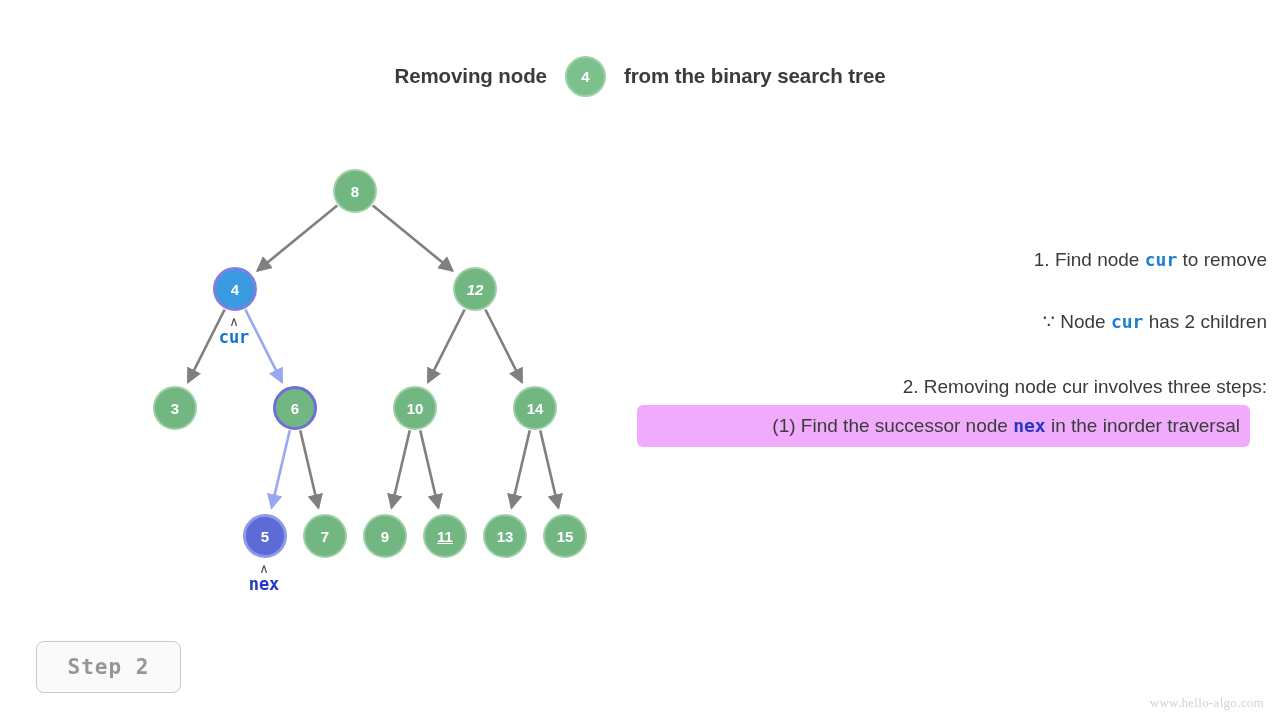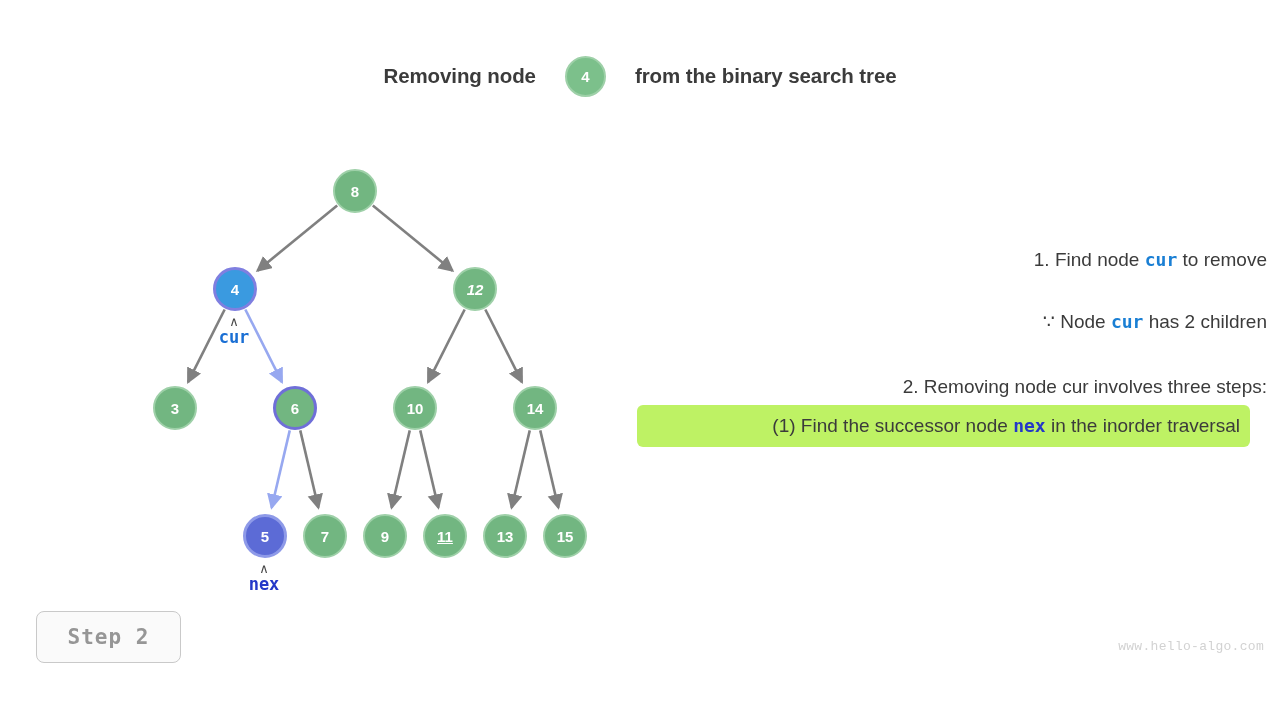--- a/index.html
+++ b/index.html
@@ -19,21 +19,21 @@
   
   #title-bar {
     position: absolute;
     left: 0;
     top: 56px;
     width: 1280px;
     height: 40px;
     display: flex;
     align-items: center;
     justify-content: center;
-    gap: 16px;
+    gap: 5px;
   }
   .title-text {
     font-size: 20.5px;
     font-weight: bold;
     color: #3b3b3b;
     letter-spacing: -0.1px;
     white-space: pre;
   }
   .title-node {
     width: 41px;
@@ -122,57 +122,57 @@
   .exp-gap { height: 34px; }
   .exp-gap2 { height: 37px; }
   .kw {
     font-family: "DejaVu Sans Mono", monospace;
     font-weight: bold;
     color: #1a7fd4;
     font-size: 18px;
   }
   .kw.nex { color: #2438c8; }
   .exp-line.highlight {
-    background: #bef264;
+    background: #f0abfc;
     border-radius: 6px;
     padding-top: 7px;
     padding-bottom: 7px;
     padding-right: 10px;
     margin-top: 4px;
     width: 613px;
     box-sizing: border-box;
   }
 
   
   #step-badge {
     position: absolute;
     left: 36px;
-    top: 611px;
+    top: 641px;
     width: 145px;
     height: 52px;
     border: 1.5px solid #c9c9c9;
     border-radius: 8px;
     background: #fafafa;
     display: flex;
     align-items: center;
     justify-content: center;
     font-family: "DejaVu Sans Mono", monospace;
     font-size: 21px;
     font-weight: bold;
     color: #969696;
     letter-spacing: 1px;
     box-sizing: border-box;
   }
 
   
   #watermark {
     position: absolute;
     right: 16px;
-    top: 639px;
-    font-family: Liberation Mono, monospace;
+    top: 695px;
+    font-family: Liberation Serif, serif;
     font-size: 13px;
     color: #d2d2d2;
     letter-spacing: 0.3px;
   }
 </style>
 </head>
 <body>
 
 <div id="title-bar">
   <span class="title-text">Removing node</span>

